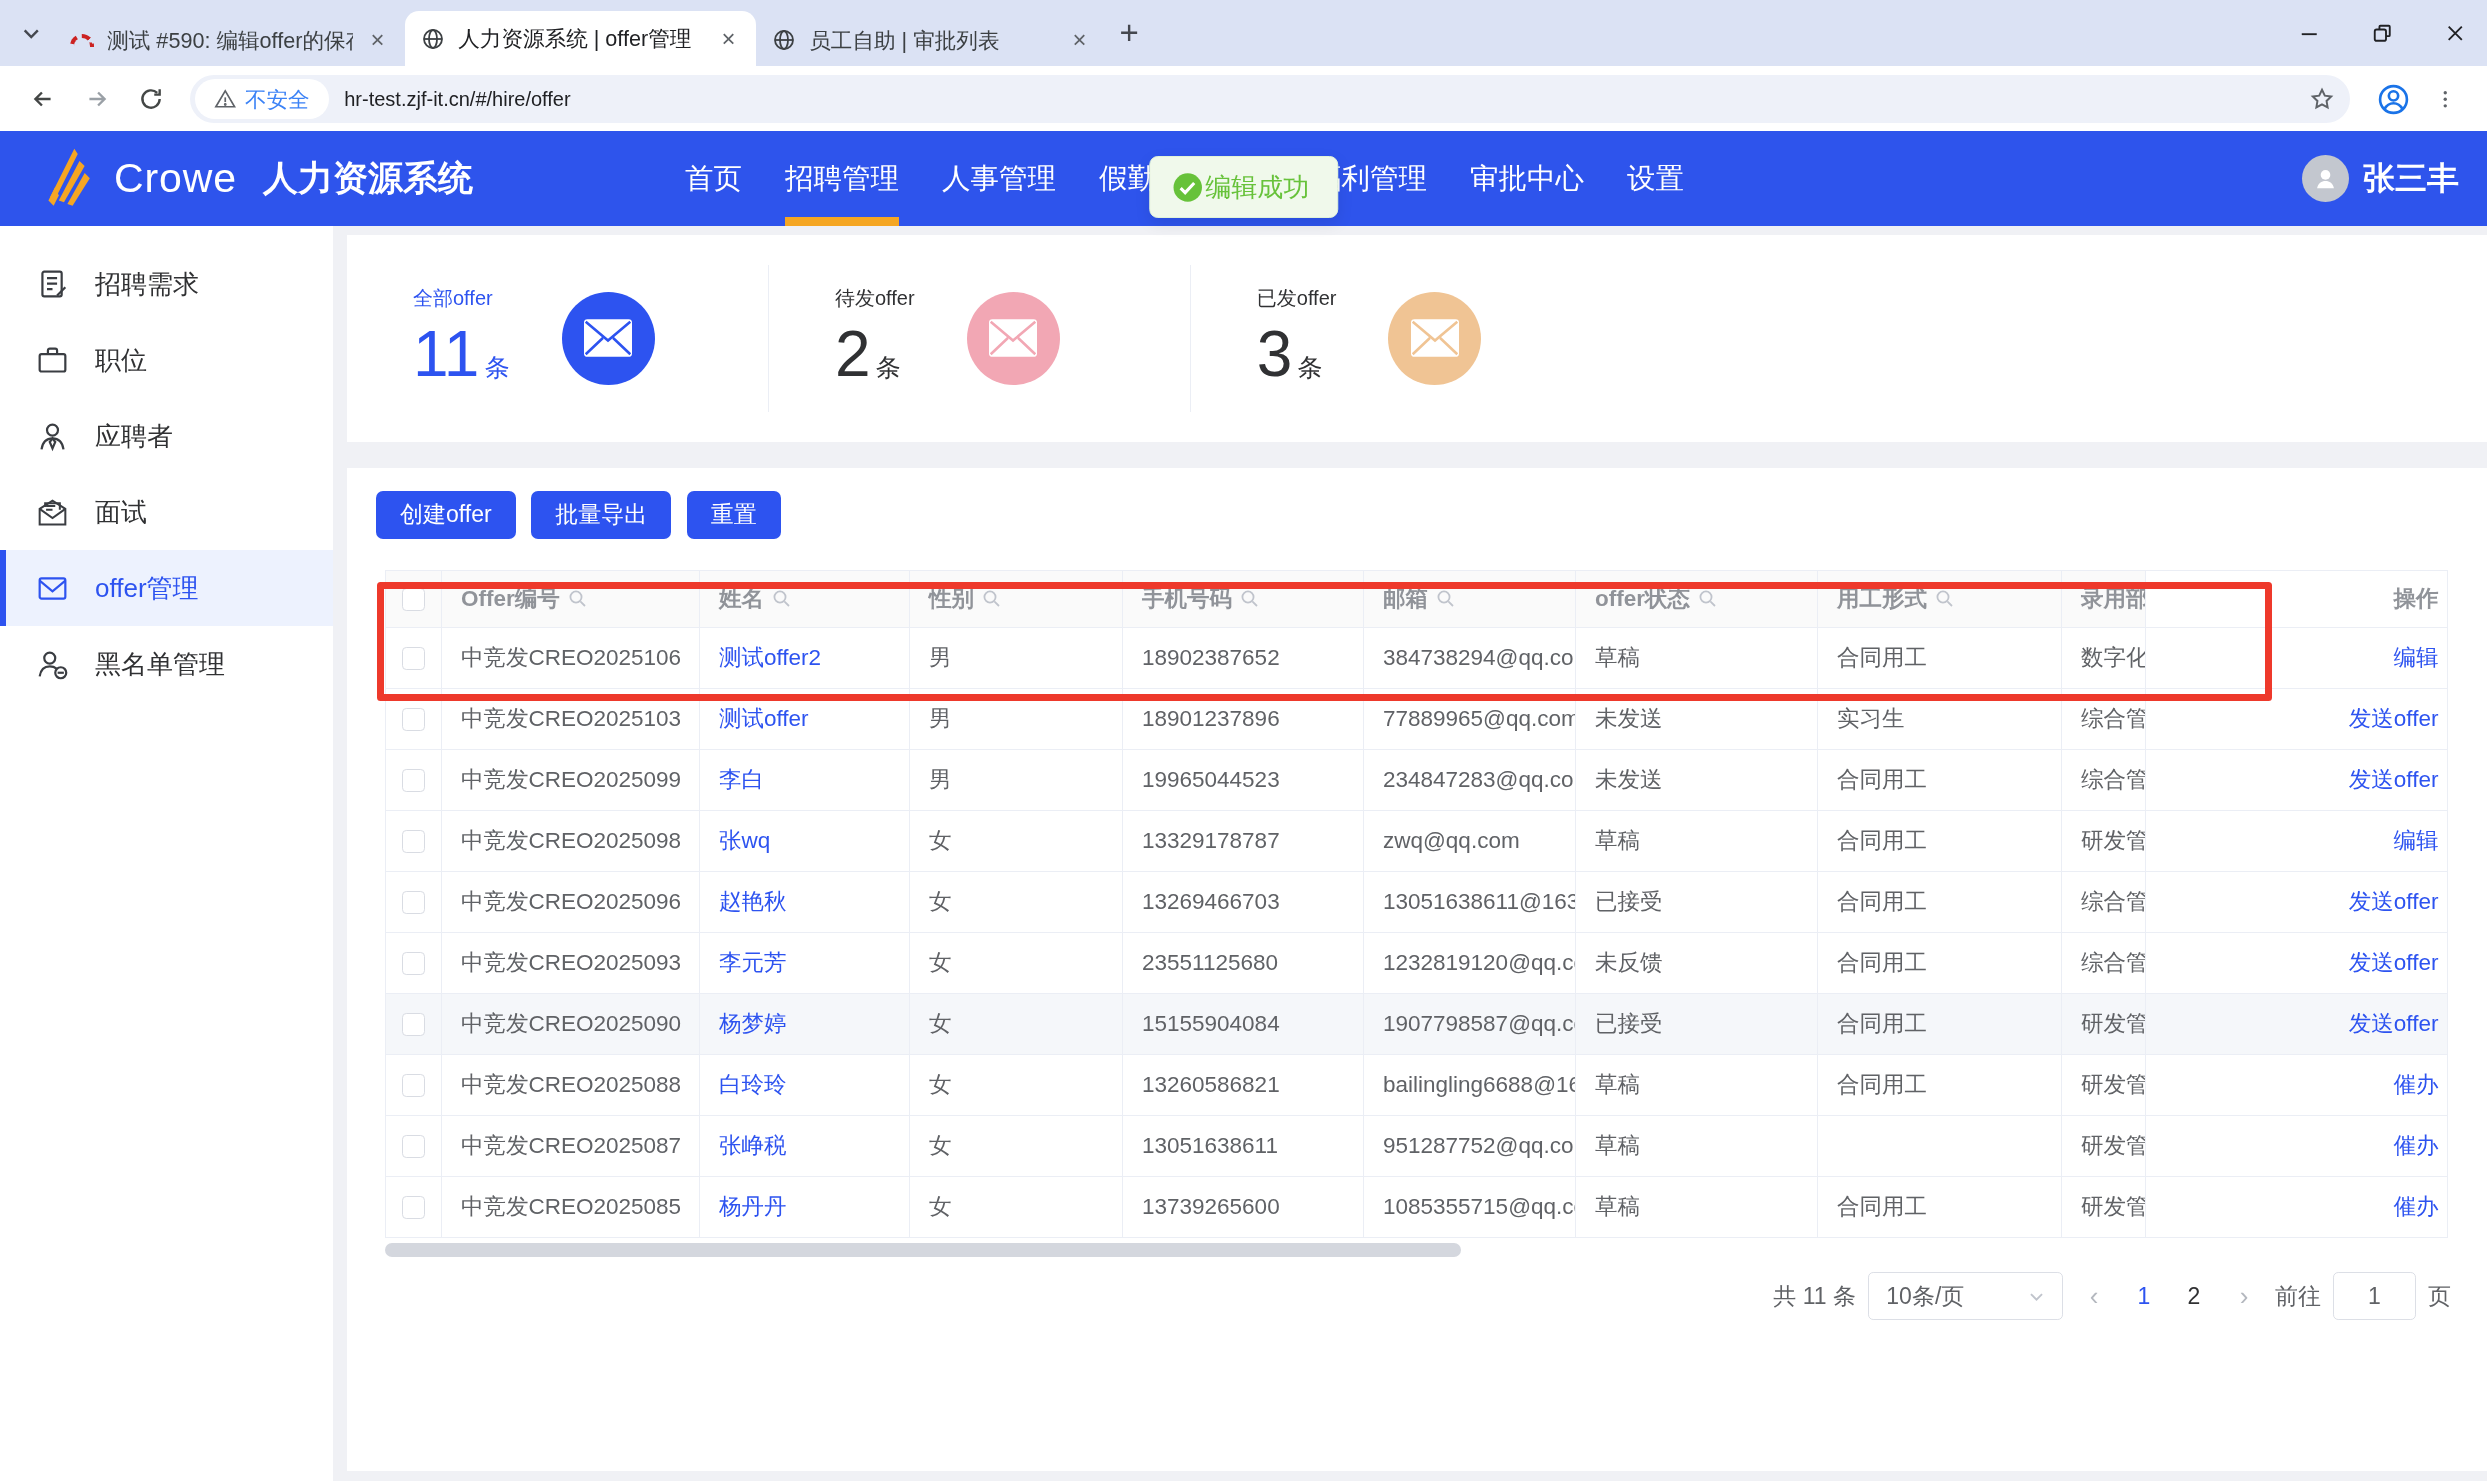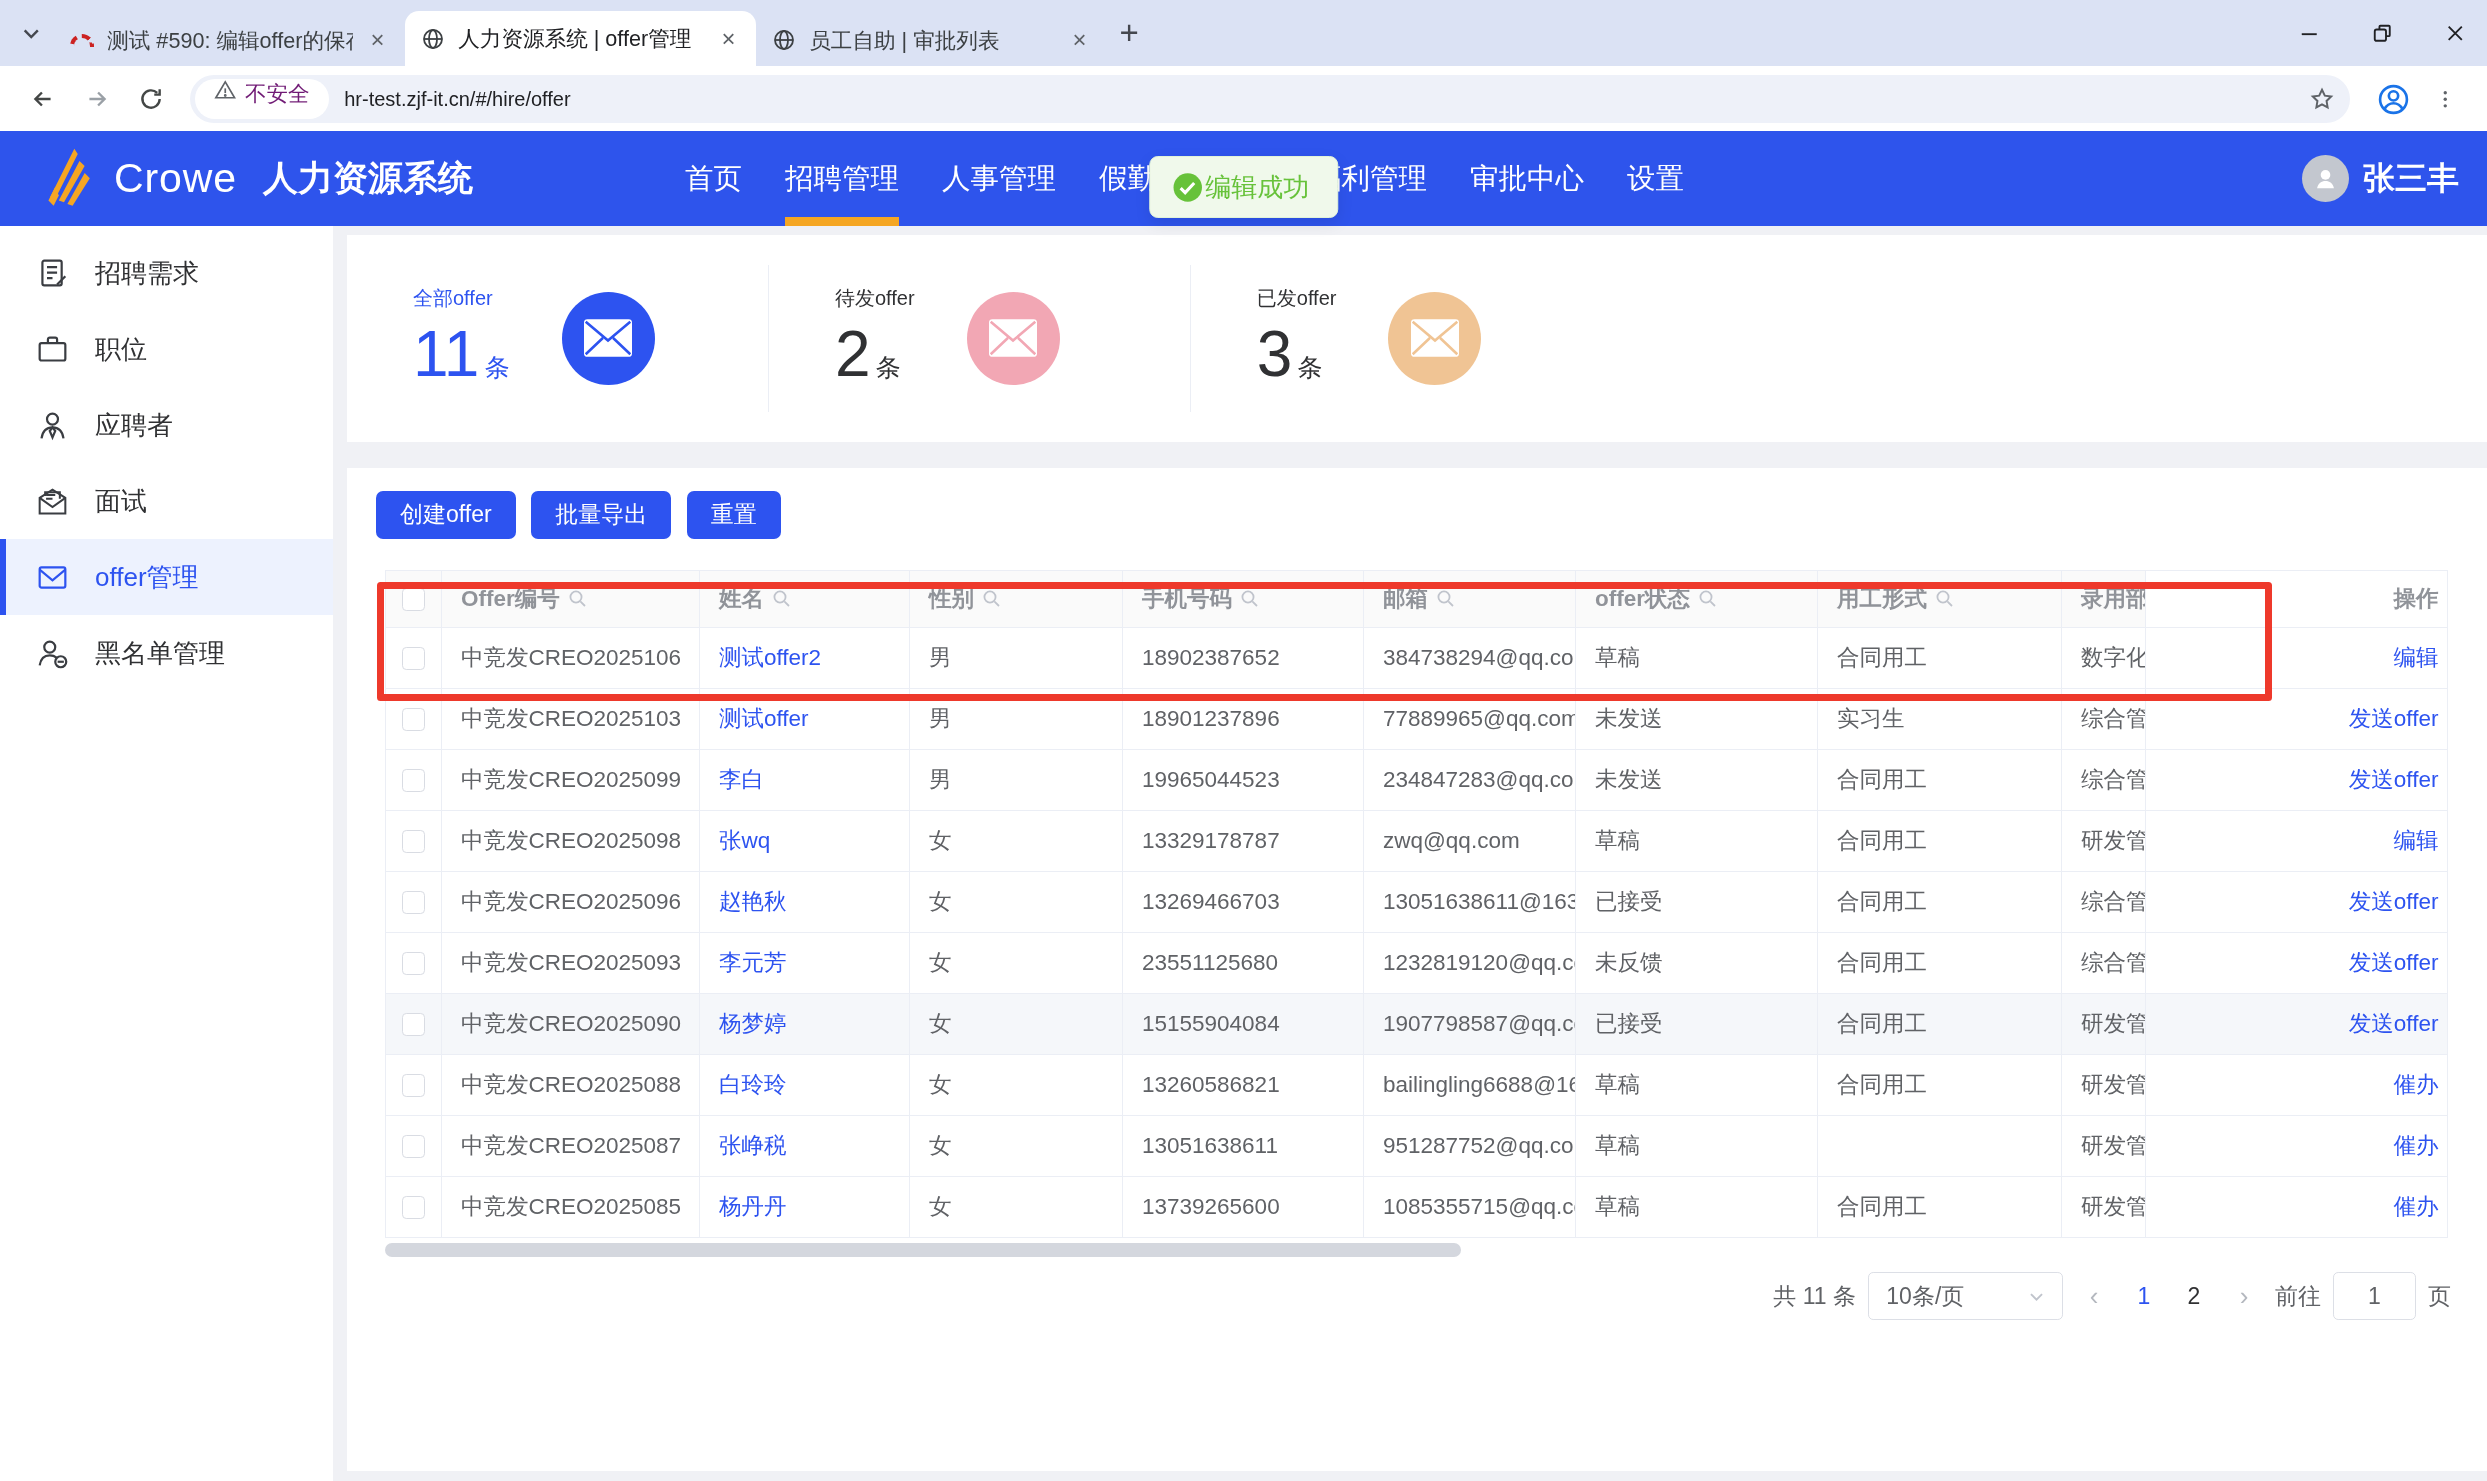--- a/index.html
+++ b/index.html
@@ -15,42 +15,42 @@
   .tab .close { width:26px; display:flex; justify-content:center; color:#5f6368; font-size:24px; }
   .favicon { width:26px; height:26px; display:flex; align-items:center; justify-content:center; flex:none; }
   .redmine-arc { width:24px; height:13px; border:4.3px dashed #c22; border-bottom:none; border-radius:13px 13px 0 0; }
   .newtab { align-self:center; width:45px; height:45px; display:flex; align-items:center; justify-content:center; font-size:33px; color:#44474e; font-weight:300; }
   .wincontrols { position:absolute; right:15.6px; top:0; height:66px; display:flex; align-items:center; gap:40px; color:#202124; }
   .winbtn { width:33px; height:33px; display:flex; align-items:center; justify-content:center; }
 
   .toolbar { position:absolute; top:66px; left:0; right:0; height:66px; background:#fff; display:flex; align-items:center; padding:0 19px; gap:7px; }
   .navbtn { width:47px; height:47px; display:flex; align-items:center; justify-content:center; border-radius:50%; }
   .urlbar { flex:1; height:48px; background:#eef1f9; border-radius:24px; margin:0 14px 0 8.6px; display:flex; align-items:center; padding:0 8.6px 0 5.2px; }
-  .sec-chip { background:#fff; border-radius:21px; height:40px; display:flex; align-items:flex-start; gap:8.6px; padding:0 19px; color:#701a75; font-size:21.6px; }
+  .sec-chip { background:#fff; border-radius:21px; height:40px; display:flex; align-items:center; gap:8.6px; padding:0 19px; color:#3b82f6; font-size:21.6px; }
   .url-text { margin-left:15.6px; font-size:20px; color:#202124; flex:1; }
   .star-btn { width:38px; display:flex; justify-content:center; }
   .profile-btn, .kebab-btn { width:45px; height:45px; display:flex; align-items:center; justify-content:center; }
 
   
   .navbar { position:absolute; top:131px; left:0; right:0; height:95px; background:#2e54ec; display:flex; align-items:center; color:#fff; }
   .brand { display:flex; align-items:center; margin-left:45px; gap:19px; }
   .brand-name { font-size:41px; letter-spacing:0.9px; font-weight:400; }
   .app-name { font-size:35px; font-weight:700; margin-left:7px; }
   .mainmenu { display:flex; margin-left:212px; gap:43px; height:95px; }
   .nav-item { position:relative; display:flex; align-items:center; height:95px; font-size:28.5px; cursor:pointer; white-space:nowrap; }
   .nav-item.active::after { content:""; position:absolute; left:0; right:0; bottom:0; height:8.6px; background:#f5a623; }
   .userbox { margin-left:auto; margin-right:28px; display:flex; align-items:center; gap:14px; }
   .avatar { width:47px; height:47px; border-radius:50%; background:#c3c7cf; display:flex; align-items:center; justify-content:center; }
   .user-name { font-size:32px; font-weight:700; }
 
   .toast { position:absolute; top:156px; left:50%; transform:translateX(-50%); z-index:60; background:#f0f9eb; border:0.9px solid #e1f3d8; border-radius:8.6px; height:62px; display:flex; align-items:center; gap:2px; padding:0 28px 0 22.5px; box-shadow:0 5.2px 15.6px rgba(0,0,0,.08); }
   .toast-text { color:#67c23a; font-size:26px; white-space:nowrap; }
 
   
-  .sidebar { position:absolute; top:226px; left:0; width:333px; bottom:0; background:#fff; padding-top:9px; }
+  .sidebar { position:absolute; top:226px; left:0; width:333px; bottom:0; background:#fff; padding-top:20px; }
   .side-item { position:relative; height:76px; display:flex; align-items:center; gap:26px; padding-left:36px; font-size:26px; color:#303133; cursor:pointer; }
   .side-item .icn { width:33px; height:33px; color:#3a3d42; flex:none; }
   .side-item.active { background:#edf2fe; color:#2d53f0; }
   .side-item.active .icn { color:#2d53f0; }
   .side-item.active::before { content:""; position:absolute; left:0; top:0; bottom:0; width:6px; background:#2d53f0; }
 
   .main { position:absolute; top:226px; left:333px; right:0; bottom:0; background:#f0f1f5; }
   .card { position:absolute; background:#fff; }
   .stats-card { top:8.6px; left:14px; right:0; height:207px; display:flex; align-items:center; }
   .stat { width:421px; display:flex; align-items:center; padding-left:66px; }

